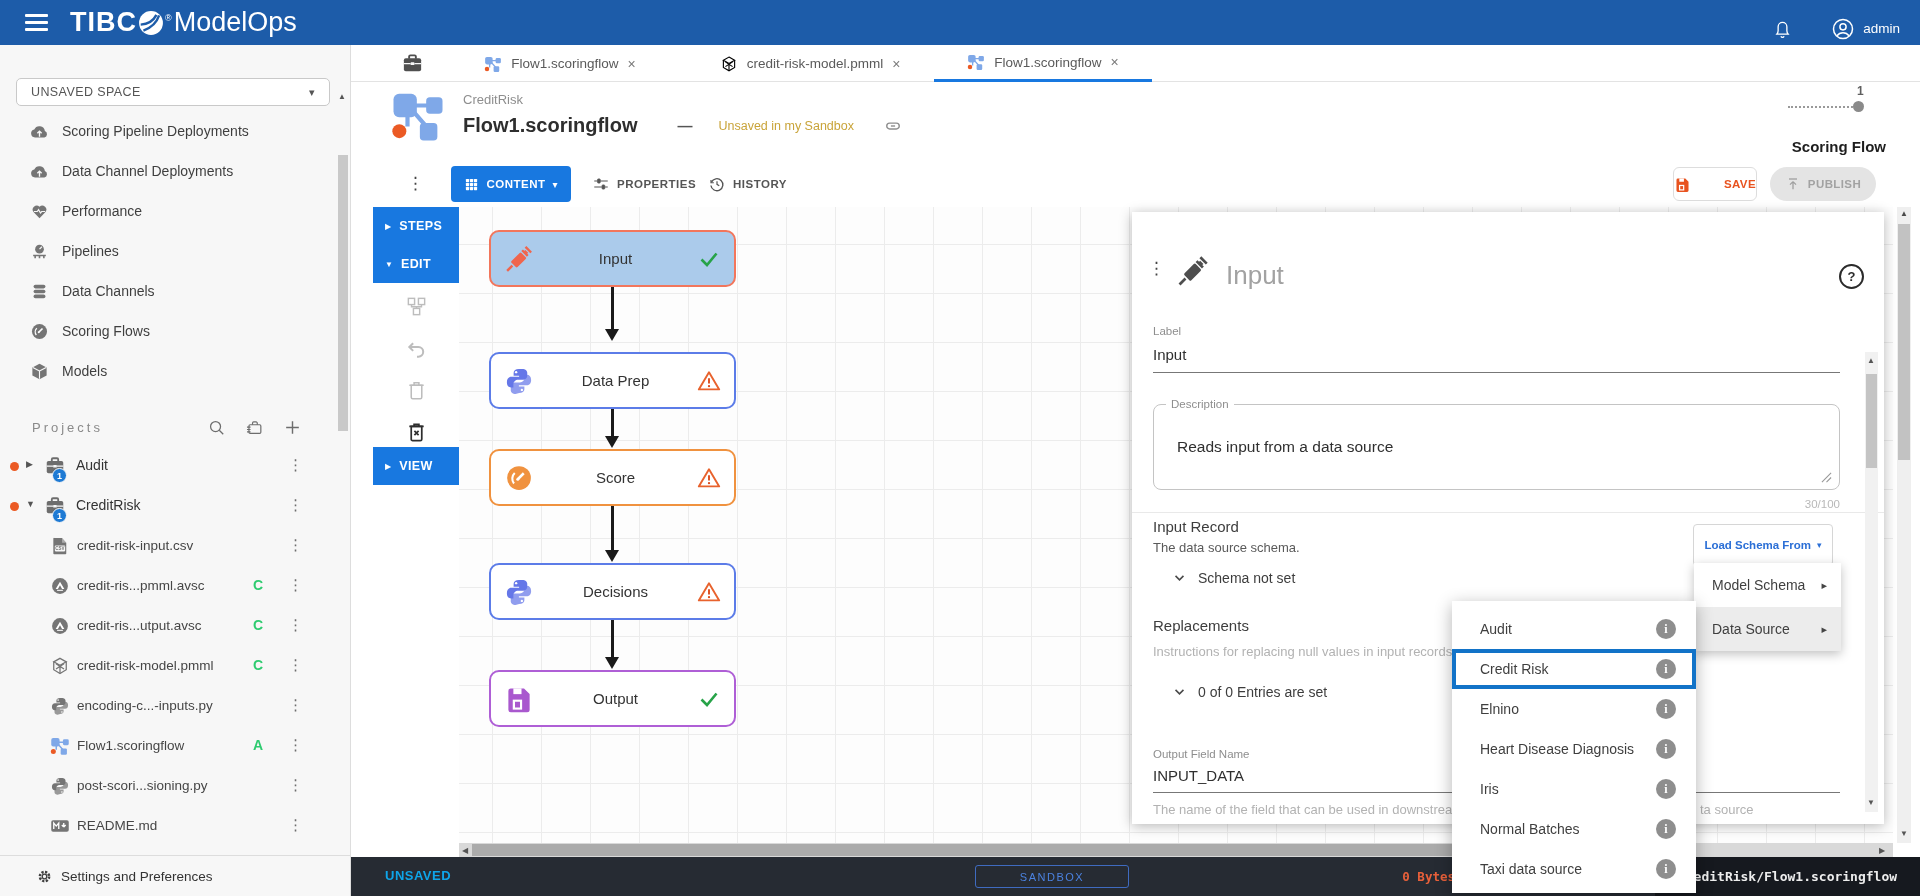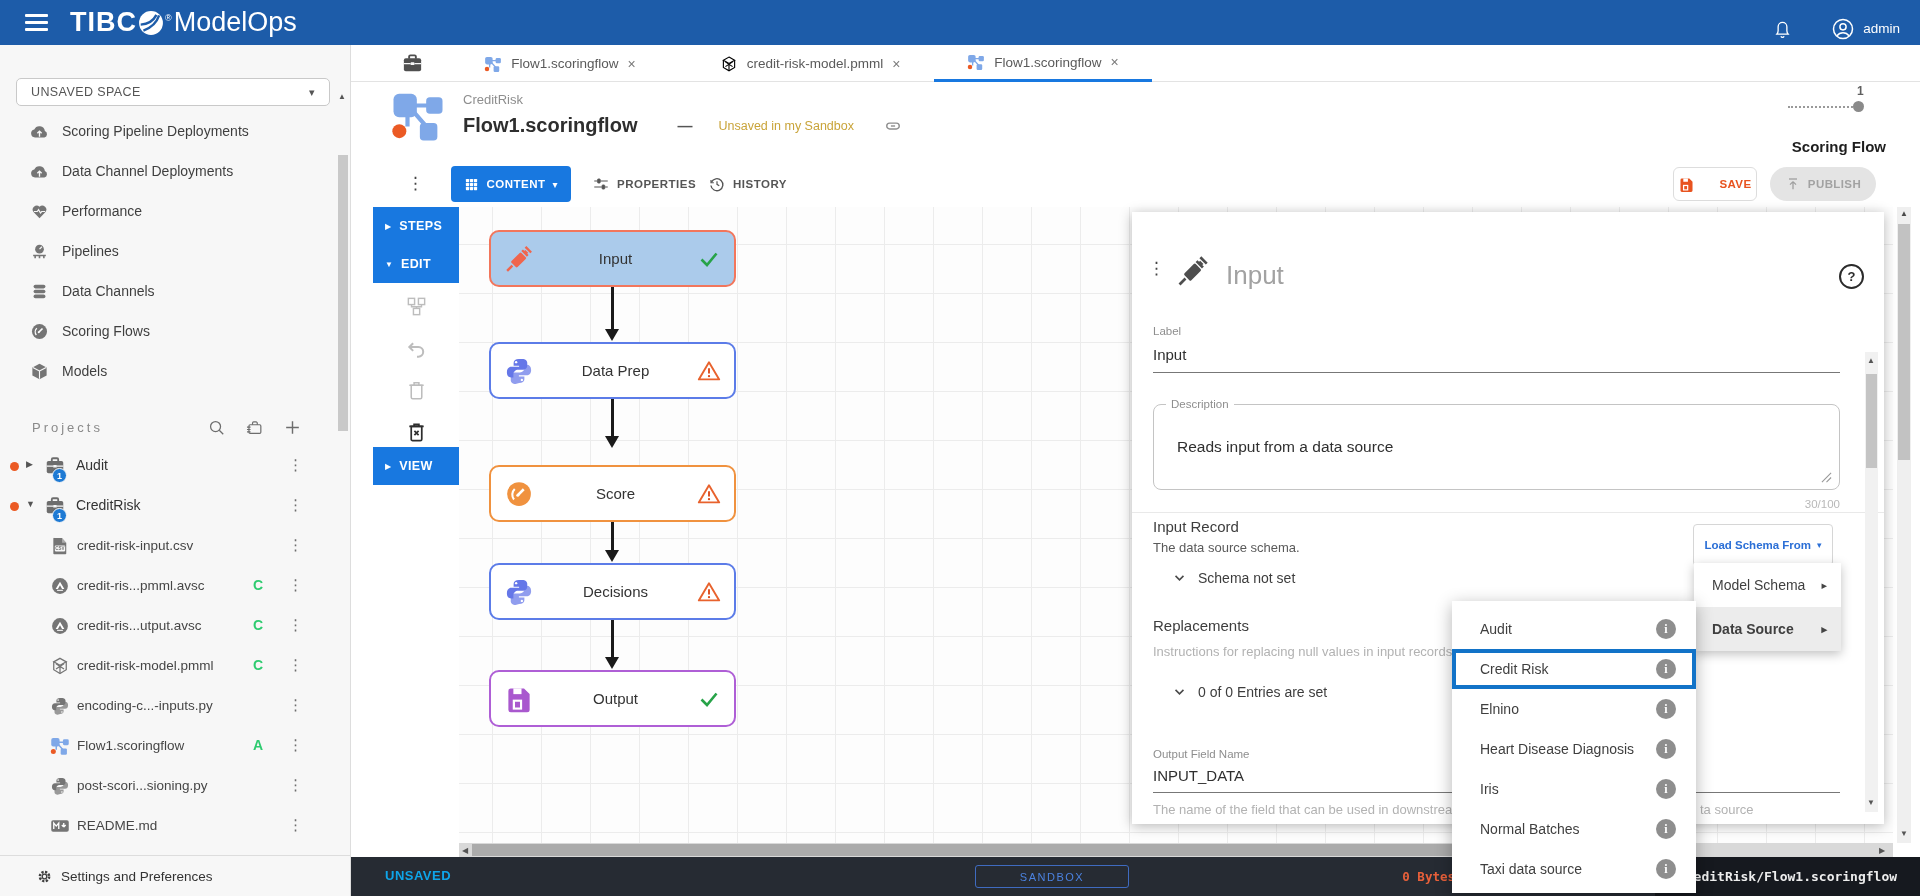--- a/index.html
+++ b/index.html
@@ -85,21 +85,21 @@
   .tbar-kebab { position:absolute; left:56px; top:12px; font-size:17px; color:#444; cursor:pointer; }
   .btn-content { position:absolute; left:100px; top:5px; width:120px; height:36px; background:#1878e0; border-radius:4px; color:#fff; display:flex; align-items:center; justify-content:center; gap:7px; cursor:pointer; }
   .btn-content .ico { width:15px; height:15px; }
   .btn-content .b-lbl { font-size:11.5px; font-weight:bold; letter-spacing:.5px; }
   .btn-content .sel-caret { font-size:10px; }
   .tbar-tab { position:absolute; top:5px; height:36px; display:flex; align-items:center; gap:7px; color:#555; cursor:pointer; }
   .tbar-tab .ico { width:18px; height:18px; color:#555; }
   .tbar-tab .b-lbl { font-size:11.5px; font-weight:bold; letter-spacing:.5px; }
   #tt-props { left:241px; }
   #tt-hist  { left:357px; }
-  .btn-save { position:absolute; left:1322px; top:6px; width:84px; height:34px; background:#fff; border:1px solid #ddd; border-radius:6px; display:flex; align-items:center; justify-content:center; gap:24px; cursor:pointer; }
+  .btn-save { position:absolute; left:1322px; top:6px; width:84px; height:34px; background:#fff; border:1px solid #ddd; border-radius:6px; display:flex; align-items:center; justify-content:space-between; gap:24px; cursor:pointer; }
   .btn-save .ico { width:17px; height:17px; color:#e8531f; }
   .btn-save .b-lbl { font-size:11.5px; font-weight:bold; color:#e8531f; letter-spacing:.4px; }
   .btn-publish { position:absolute; left:1419px; top:6px; width:106px; height:34px; background:#e4e4e4; border:none; border-radius:17px; display:flex; align-items:center; justify-content:center; gap:7px; cursor:default; }
   .btn-publish .ico { width:16px; height:16px; color:#9e9e9e; }
   .btn-publish .b-lbl { font-size:11.5px; font-weight:bold; color:#a2a2a2; letter-spacing:.4px; }
 
   
   #canvas { position:absolute; left:351px; top:207px; width:1569px; height:650px; background:#fff; }
   .grid { position:absolute; left:108px; top:0; width:1434px; height:636px;
           background-color:#fdfdfd;
@@ -113,22 +113,22 @@
   .tools-body { background:#fff; height:164px; display:flex; flex-direction:column; align-items:center; padding-top:12px; gap:19px; }
   .tools-body .ico { width:23px; height:23px; cursor:pointer; }
   .tl-gray { color:#bdbdbd; }
   .tl-dark { color:#2e2e2e; }
 
   .flow-node { position:absolute; left:138px; width:247px; height:57px; border-radius:10px; border:2.5px solid; background:#fff; display:flex; align-items:center; padding:0 13px; cursor:pointer; z-index:2; }
   .flow-node .n-ico { width:30px; height:30px; flex:none; }
   .flow-node .n-label { flex:1; text-align:center; font-size:15px; color:#333; }
   .flow-node .n-status { width:24px; height:24px; flex:none; }
   .flow-node:nth-of-type(1) { top:23px; }
-  .flow-node:nth-of-type(2) { top:135px; }
-  .flow-node:nth-of-type(3) { top:258px; }
+  .flow-node:nth-of-type(2) { top:145px; }
+  .flow-node:nth-of-type(3) { top:242px; }
   .flow-node:nth-of-type(4) { top:356px; }
   .flow-node:nth-of-type(5) { top:463px; }
   .st-input  { border-color:#f2765c; background:#abcbeb; }
   .st-python { border-color:#5c7ce8; }
   .st-score  { border-color:#f0923f; }
   .st-output { border-color:#af5fd6; }
   .st-input  .n-ico { color:#f0654d; }
   .st-python .n-ico { color:#6577e8; }
   .st-score  .n-ico { color:#f0923f; }
   .st-output .n-ico { color:#a958ce; }
@@ -169,21 +169,21 @@
   .btn-load { position:absolute; left:561px; top:312px; width:140px; height:42px; background:#fff; border:1px solid #d6d6d6; border-radius:4px; display:flex; align-items:center; justify-content:center; gap:6px; cursor:pointer; }
   .btn-load .b-lbl { font-size:11.5px; font-weight:bold; color:#2b6fd6; }
   .btn-load .sel-caret { font-size:9px; color:#2b6fd6; }
   .pp-scroll { position:absolute; right:6px; top:140px; width:13px; height:460px; background:#f1f1f1; }
   .pp-scroll .thumb { position:absolute; left:1px; top:22px; width:11px; height:94px; background:#c4c4c4; }
 
   
   #schema-menu { position:absolute; left:1694px; top:563px; width:147px; background:#fff; box-shadow:0 3px 10px rgba(0,0,0,.25); z-index:14; }
   .mi { position:relative; height:44px; display:flex; align-items:center; padding:0 14px 0 18px; font-size:14px; color:#3f3f3f; cursor:pointer; }
   .mi::after { content:"\25B8"; margin-left:auto; font-size:11px; color:#444; }
-  .mi.hover { background:#ececec;font-weight:bold; }
+  .mi.hover { background:#ececec; }
   #ds-menu { position:absolute; left:1452px; top:601px; width:244px; height:292px; background:#fff; box-shadow:0 4px 16px rgba(0,0,0,.3); z-index:15; padding-top:8px; }
   .ds-item { position:relative; height:40px; display:flex; align-items:center; padding:0 20px 0 28px; cursor:pointer; }
   .ds-item .d-lbl { font-size:14px; color:#3f3f3f; }
   .ds-item .info-dot { margin-left:auto; width:20px; height:20px; border-radius:50%; background:#8e8e8e; color:#fff; display:flex; align-items:center; justify-content:center; font-size:12px; font-weight:bold; font-family:"Liberation Serif", serif; }
   .ds-item .info-dot::before { content:"i"; }
   .ds-item.selected { box-shadow:inset 0 0 0 4px #1273c8; }
 
   
   #statusbar { position:absolute; left:351px; top:857px; width:1569px; height:39px; background:#262b33; z-index:11; }
   .sb-unsaved { position:absolute; left:34px; top:11px; font-size:13px; font-weight:bold; color:#0ea5e9; letter-spacing:.5px; }

